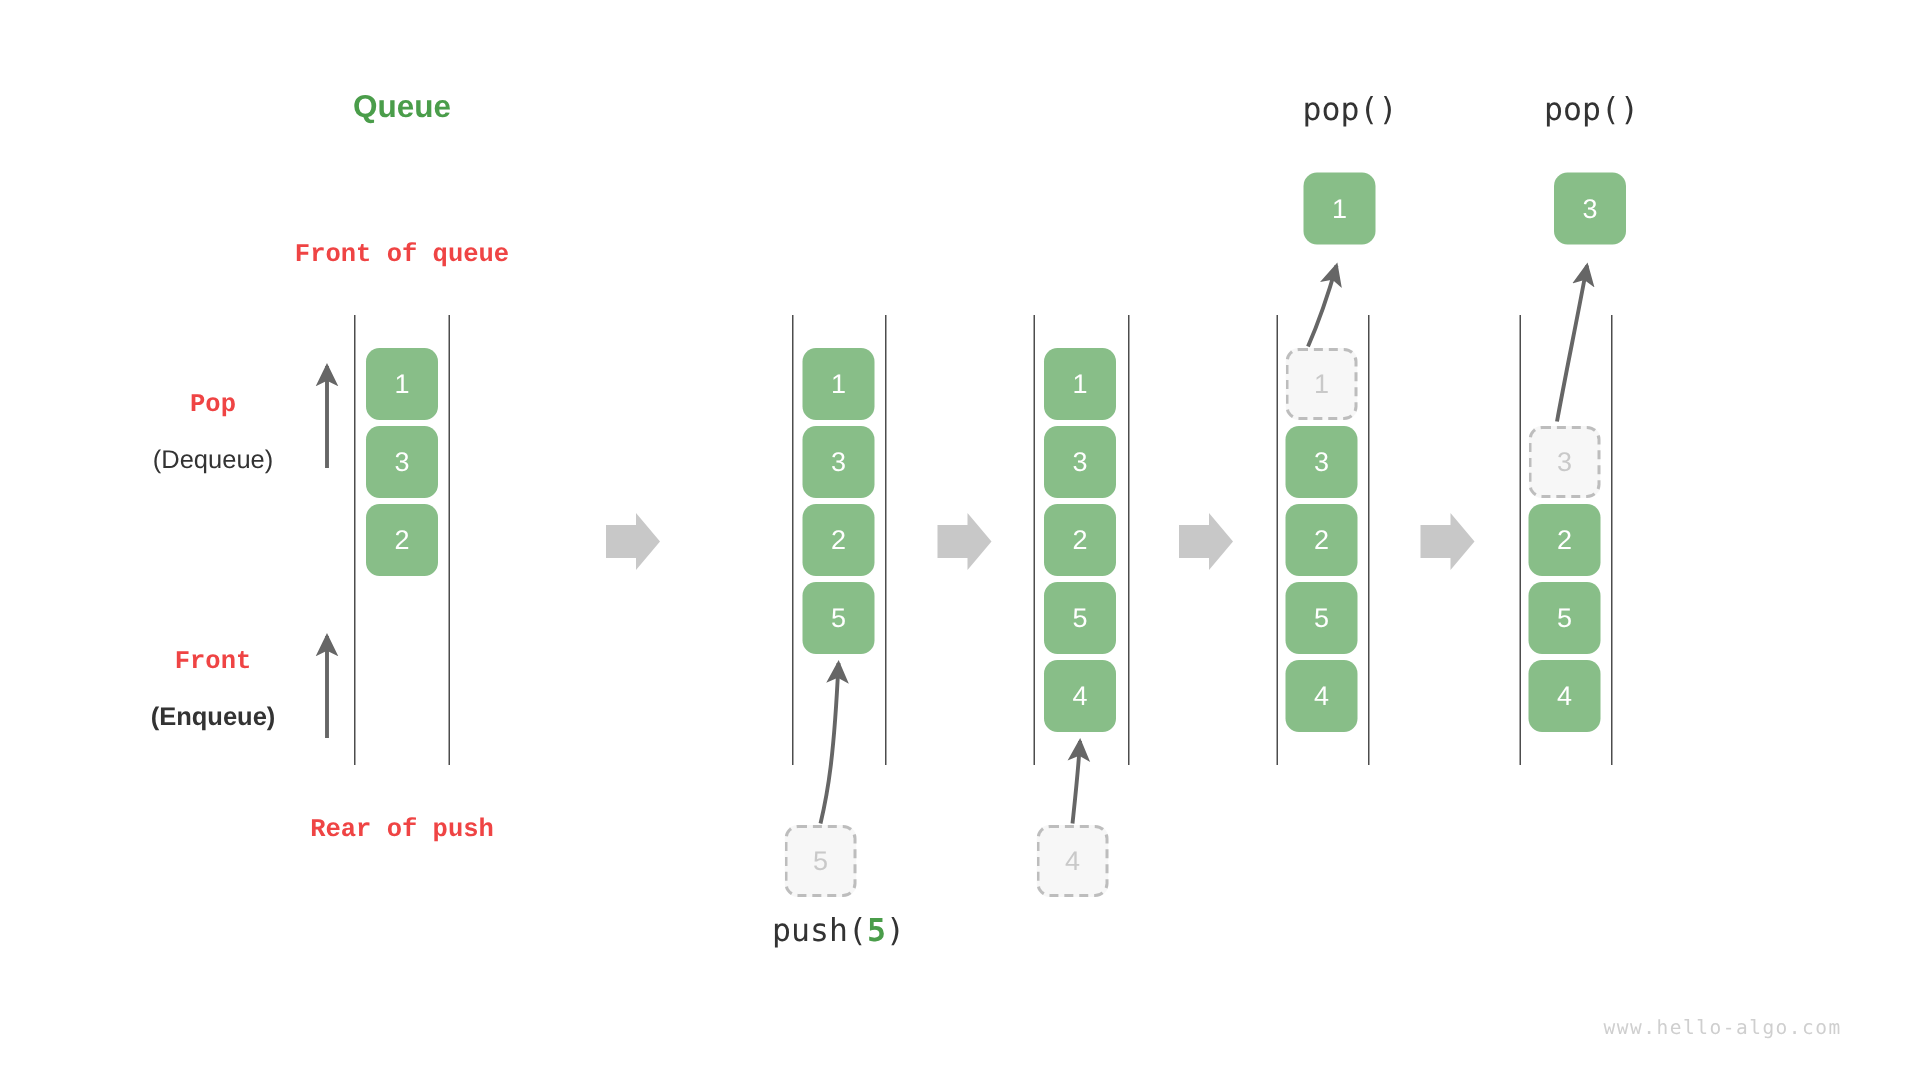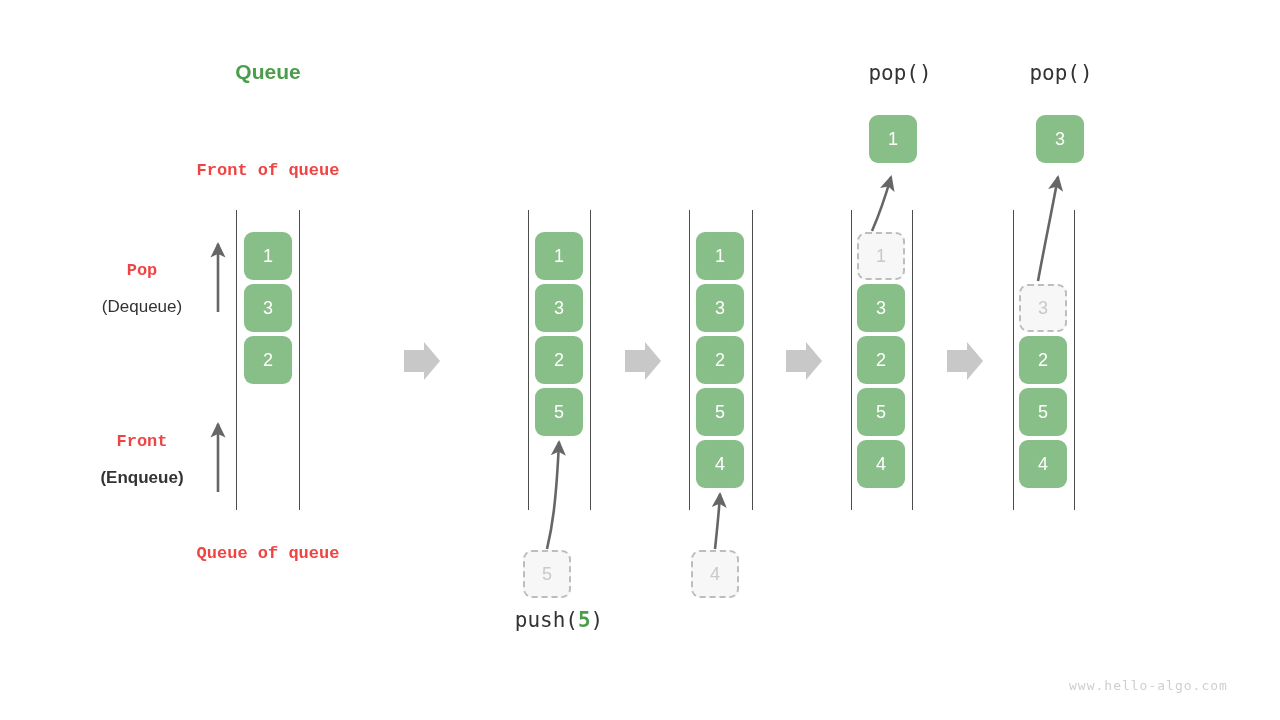--- a/index.html
+++ b/index.html
@@ -70,21 +70,21 @@
   <div class="abs title" style="left:192px;top:60px;width:152px;">Queue</div>
 
   <div class="abs lbl-bold" style="left:192px;top:161px;width:152px;">Front of queue</div>
 
   <div class="abs lbl-bold" style="left:62px;top:261px;width:160px;">Pop</div>
   <div class="abs lbl-reg" style="left:62px;top:297px;width:160px;">(Dequeue)</div>
 
   <div class="abs lbl-bold" style="left:62px;top:432px;width:160px;">Front</div>
   <div class="abs lbl-reg" style="left:62px;top:468px;width:160px;font-weight:bold;">(Enqueue)</div>
 
-  <div class="abs lbl-bold" style="left:192px;top:544px;width:152px;">Queue of queue</div>
+  <div class="abs lbl-bold" style="left:192px;top:544px;width:152px;">Rear of push</div>
 
   <div class="abs rail" style="left:236px;top:210px;height:300px;"></div>
   <div class="abs rail" style="left:299px;top:210px;height:300px;"></div>
 
   <div class="abs cell" style="left:244px;top:232px;">1</div>
   <div class="abs cell" style="left:244px;top:284px;">3</div>
   <div class="abs cell" style="left:244px;top:336px;">2</div>
 
   <div class="abs rail" style="left:528px;top:210px;height:300px;"></div>
   <div class="abs rail" style="left:590px;top:210px;height:300px;"></div>

